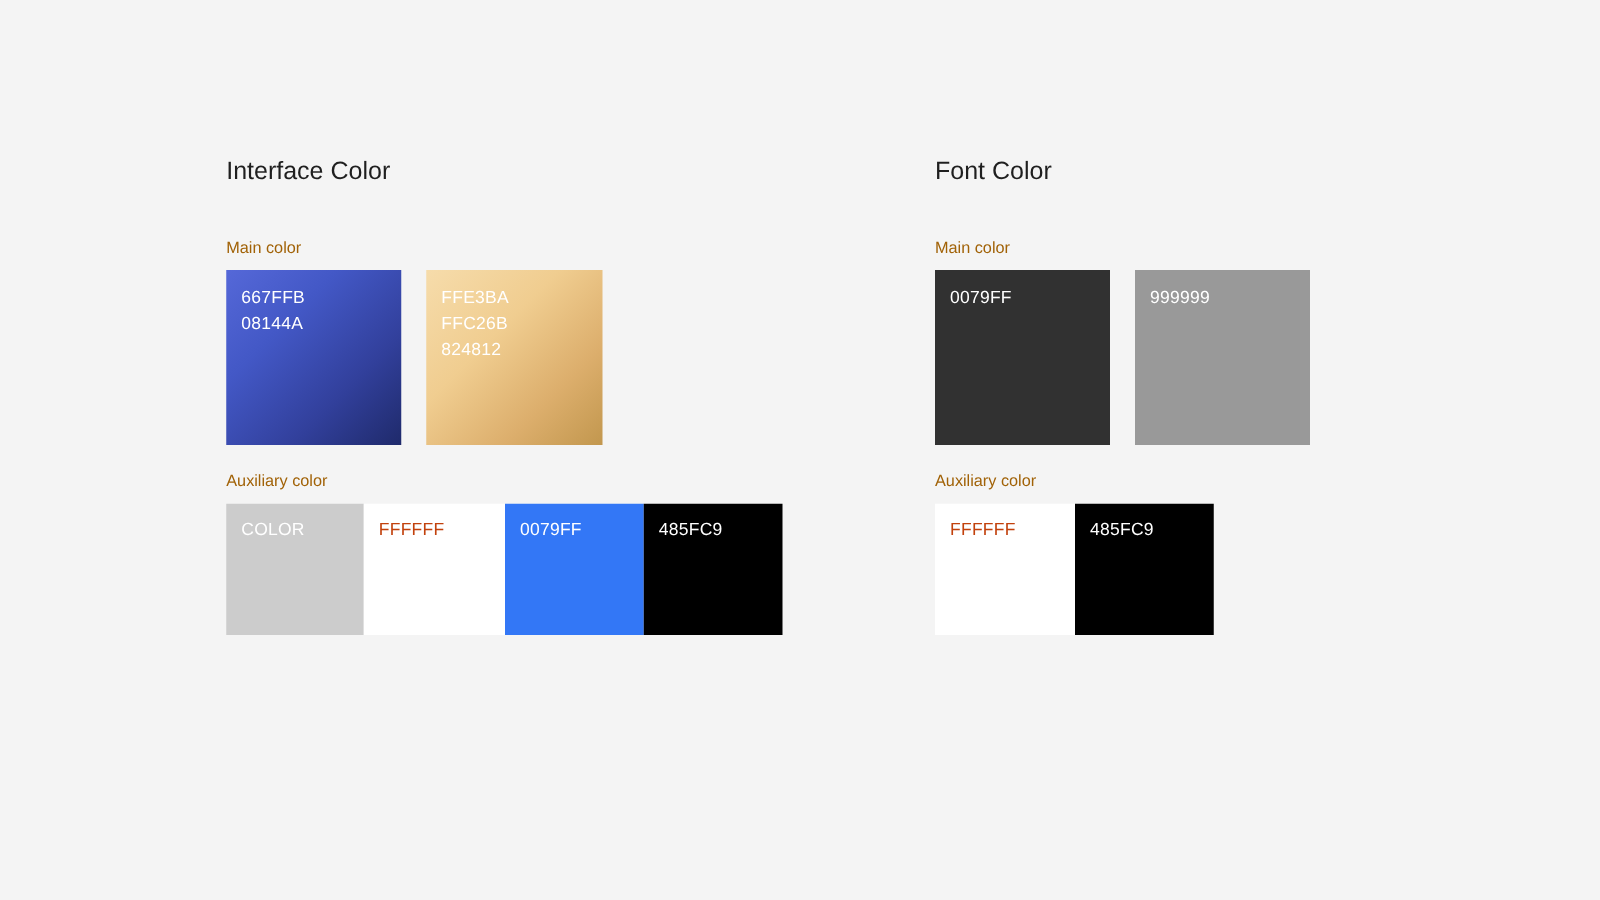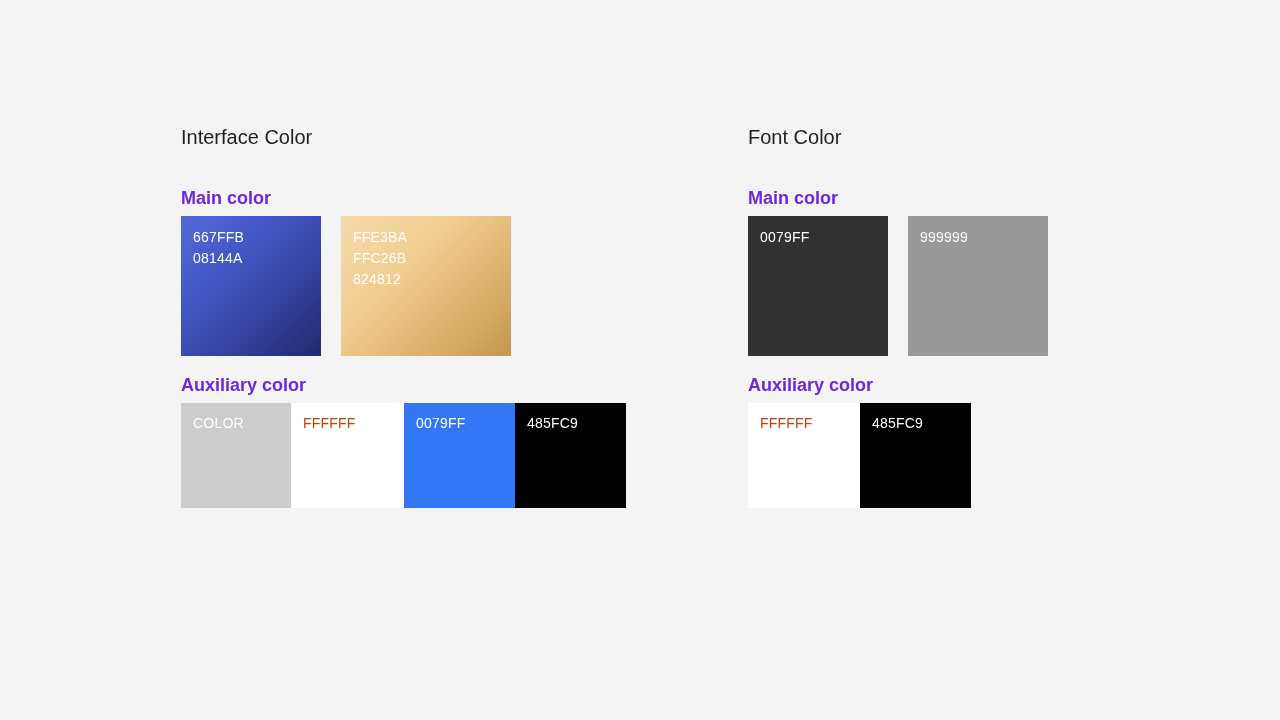--- a/index.html
+++ b/index.html
@@ -48,23 +48,23 @@
   .section-heading {
     font-size: 20px;
     font-weight: 400;
     color: #1f1f1f;
     line-height: 26px;
     margin: 0;
     white-space: nowrap;
   }
 
   .group-label {
-    font-size: 18px;
-    font-weight: 700;
-    color: #6d28d9;
+    font-size: 13px;
+    font-weight: 400;
+    color: #a16207;
     line-height: 16px;
     white-space: nowrap;
   }
 
   
   .main-label   { position: absolute; left: 0; top: 66px; }
   .main-row     { position: absolute; left: 0; top: 92px; display: flex; }
   .main-row .swatch { margin-right: 20px; }
   .main-row .swatch:last-child { margin-right: 0; }
 
@@ -92,21 +92,21 @@
 
   
   .sw-main {
     width: 140px;
     height: 140px;
   }
   .sw-main-blue {
     background: linear-gradient(135deg, #5568d8 0%, #4358c6 32%, #32409c 68%, #1f2a6b 100%);
   }
   .sw-main-orange {
-    width: 170px;
+    width: 141px;
     background: linear-gradient(135deg, #f6dcab 0%, #f0cd90 38%, #dcae6c 72%, #c2974e 100%);
   }
   .sw-main-dark {
     background: #313131;
   }
   .sw-main-gray {
     background: #999999;
   }
 
   

